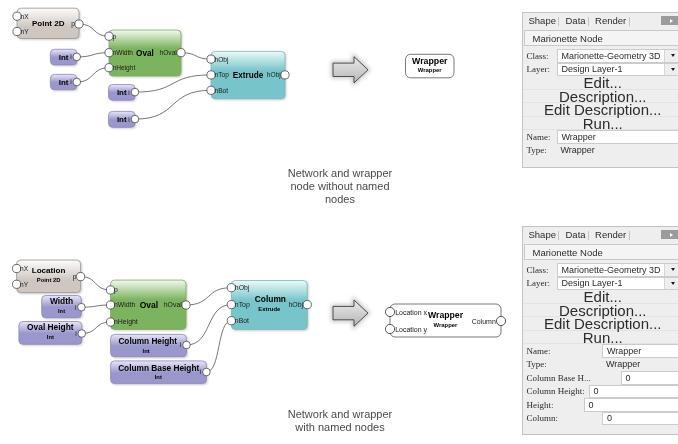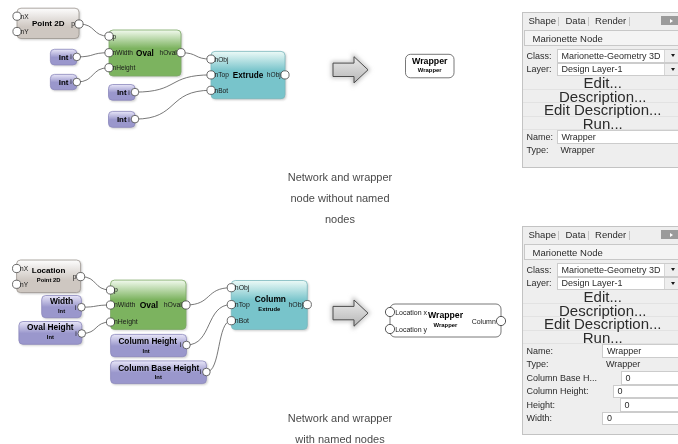--- a/index.html
+++ b/index.html
@@ -1,20 +1,20 @@
 <!DOCTYPE html>
 <html><head>
 <meta charset="utf-8">
 <style>
   html,body{margin:0;padding:0;background:#ffffff;-webkit-font-smoothing:antialiased;}
   *{-webkit-font-smoothing:antialiased;}
   body{width:678px;height:444px;font-family:"Liberation Sans",sans-serif;overflow:hidden;position:relative;}
   .stage{position:absolute;left:0;top:0;width:678px;height:444px;margin-left:7px;}
   svg{position:absolute;left:0;top:0;}
-  .cap{position:absolute;text-align:center;color:#4a4a4a;font-size:11px;line-height:21px;white-space:pre-line;}
+  .cap{position:absolute;text-align:center;color:#4a4a4a;font-size:11px;line-height:13px;white-space:pre-line;}
 </style>
 </head>
 <body>
 
 <div class="stage">
   <svg id="graph" width="678" height="444">
       <defs>
         <linearGradient id="g-green" x1="0" y1="0" x2="0" y2="1">
           <stop offset="0" stop-color="#f2faee"></stop>
           <stop offset="0.4" stop-color="#7cb35f"></stop>
@@ -306,46 +306,46 @@
         </div>
         <div class="row plain">
           <div class="lbl" style="width:79.5px">Type:</div>
           <div class="plainv">Wrapper</div>
         </div>
         <div class="row">
           <div class="lbl" style="width:98px">Column Base H...</div>
           <div class="fieldv">0</div>
         </div>
         <div class="row">
-          <div class="lbl" style="width:90px">Column Height:</div>
+          <div class="lbl" style="width:66px">Column Height:</div>
           <div class="fieldv">0</div>
         </div>
         <div class="row">
-          <div class="lbl" style="width:97px">Height:</div>
+          <div class="lbl" style="width:61px">Height:</div>
           <div class="fieldv">0</div>
         </div>
         <div class="row">
-          <div class="lbl" style="width:79.5px">Width:</div>
+          <div class="lbl" style="width:79.5px">Column:</div>
           <div class="fieldv">0</div>
         </div>
       </div>
     </div>
 </div>
 
 <style>
 .panel{font-family:"Liberation Sans",sans-serif;font-size:9px;color:#2b2b2b;background:#eeeeee;border:1px solid #c3c3c3;box-sizing:border-box;}
 .tabbar{display:flex;align-items:stretch;height:15px;background:#eeeeee;margin-bottom:2px;position:relative;text-align:right;}
 .tab{padding:0 3.5px 0 6px;display:flex;align-items:center;font-size:9.5px;position:relative;}
 .tab:after{content:"";position:absolute;right:0;top:3.5px;bottom:2.5px;width:1px;background:#c4c4c4;}
 .tabfill{flex:1;}
 .navbtn{width:19.5px;height:8.6px;align-self:center;margin-right:2.5px;margin-left:4px;background:#9b9b9b;display:flex;align-items:center;justify-content:center;}
 .navtri{border-left:3.4px solid #fff;border-top:2.4px solid transparent;border-bottom:2.4px solid transparent;margin-left:1px;}
 .phead{height:16px;line-height:15px;padding:0 8px;background:#f4f4f4;border:1px solid #c8c8c8;box-sizing:border-box;margin:0 1px 3px 1px;font-size:9.5px;}
 .row{display:flex;align-items:stretch;height:13.5px;}
-.lbl{width:36px;padding:0 0 0 4px;box-sizing:border-box;display:flex;align-items:center;font-size:9px;}
+.lbl{width:36px;padding:0 0 0 4px;box-sizing:border-box;display:flex;align-items:center;font-size:9px;font-family:Liberation Serif, serif;}
 .combo{flex:1;background:#fff;border:1px solid #cccccc;box-sizing:border-box;display:flex;align-items:stretch;justify-content:space-between;padding:0 0 0 4px;font-size:9px;margin-right:1px;overflow:hidden;}
 .combo>span:first-child{display:flex;align-items:center;}
 .caretbox{width:16px;background:#eeeeee;border-left:1px solid #d6d6d6;display:flex;align-items:center;justify-content:center;}
 .caret{border-top:3.2px solid #1a1a1a;border-left:2.4px solid transparent;border-right:2.4px solid transparent;}
 .btnrow{height:13.5px;display:flex;align-items:center;justify-content:center;font-size:15px;box-shadow:inset 0 -1px 0 #e2e2e2;}
 .fieldv{flex:1;background:#fff;border:1px solid #cccccc;box-sizing:border-box;display:flex;align-items:center;padding:0 4px;font-size:9px;margin-right:1px;}
 .plainv{flex:1;display:flex;align-items:center;padding:0 4px;font-size:9px;}
 </style>
 
 </body></html>

